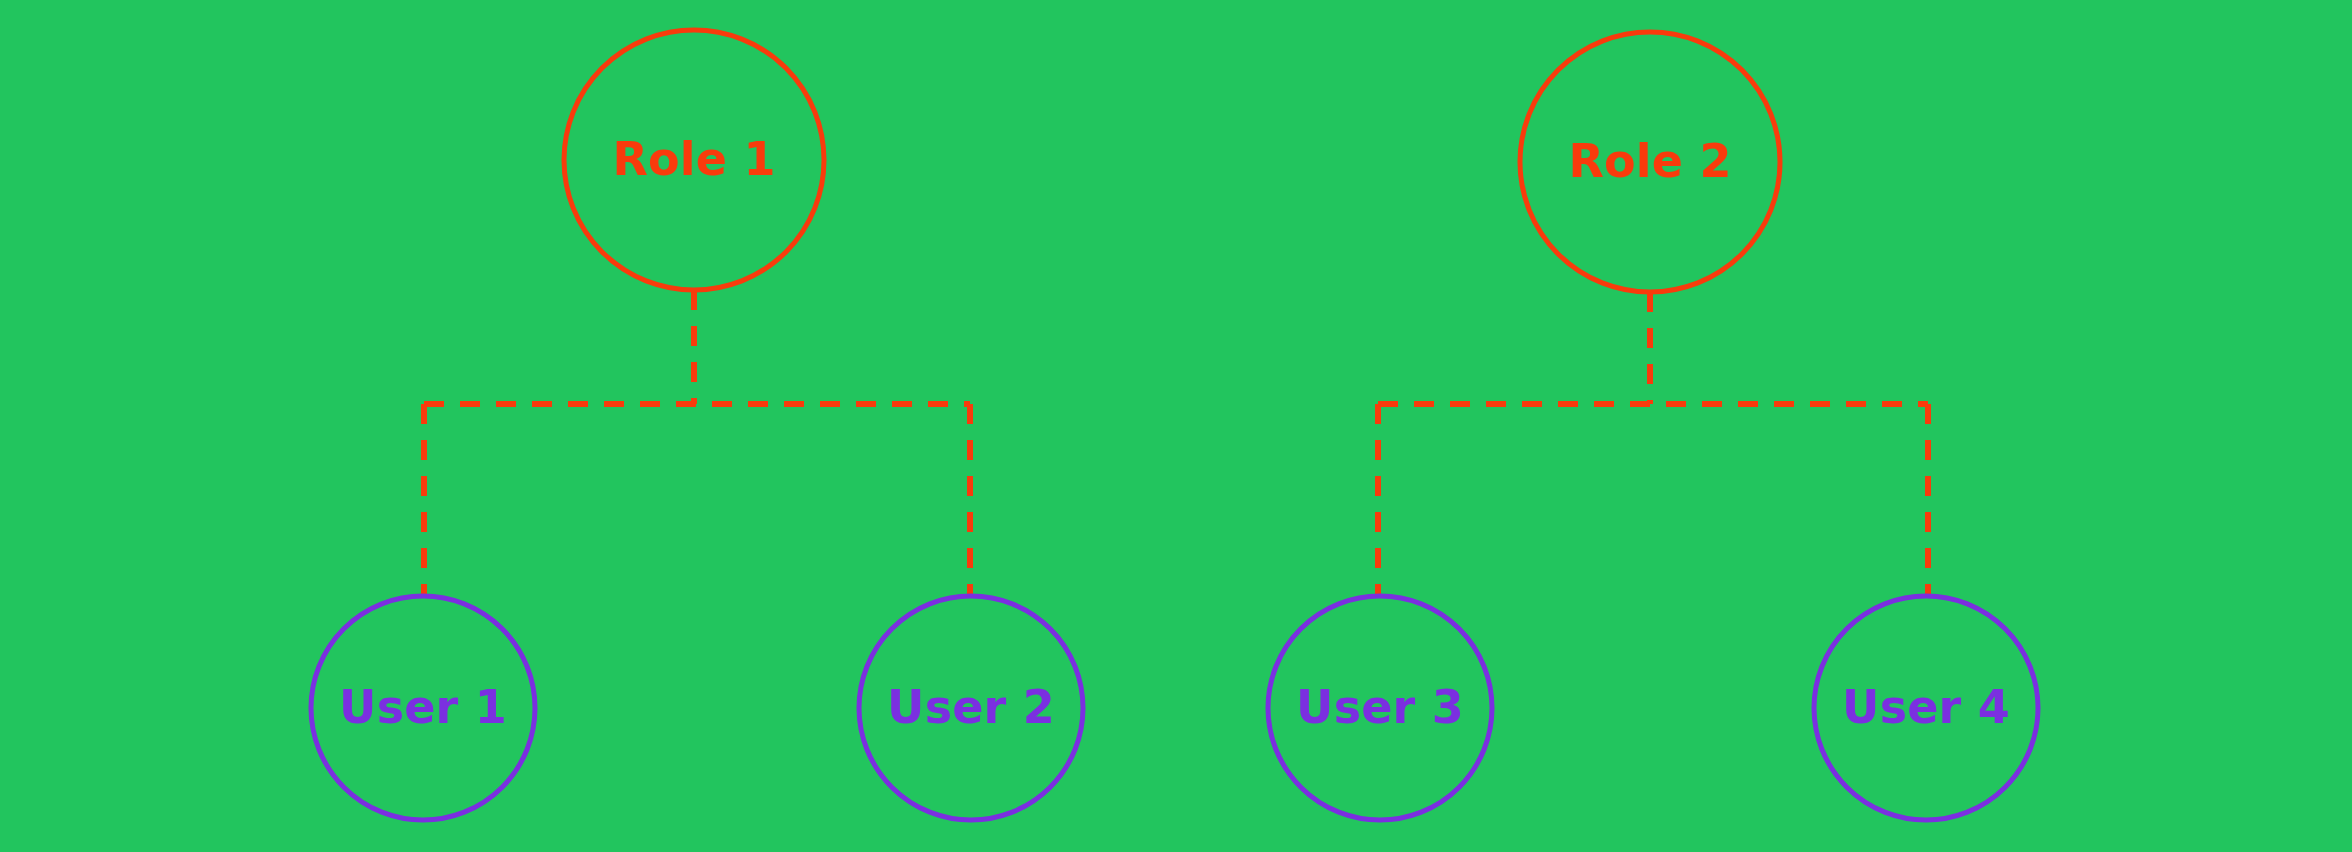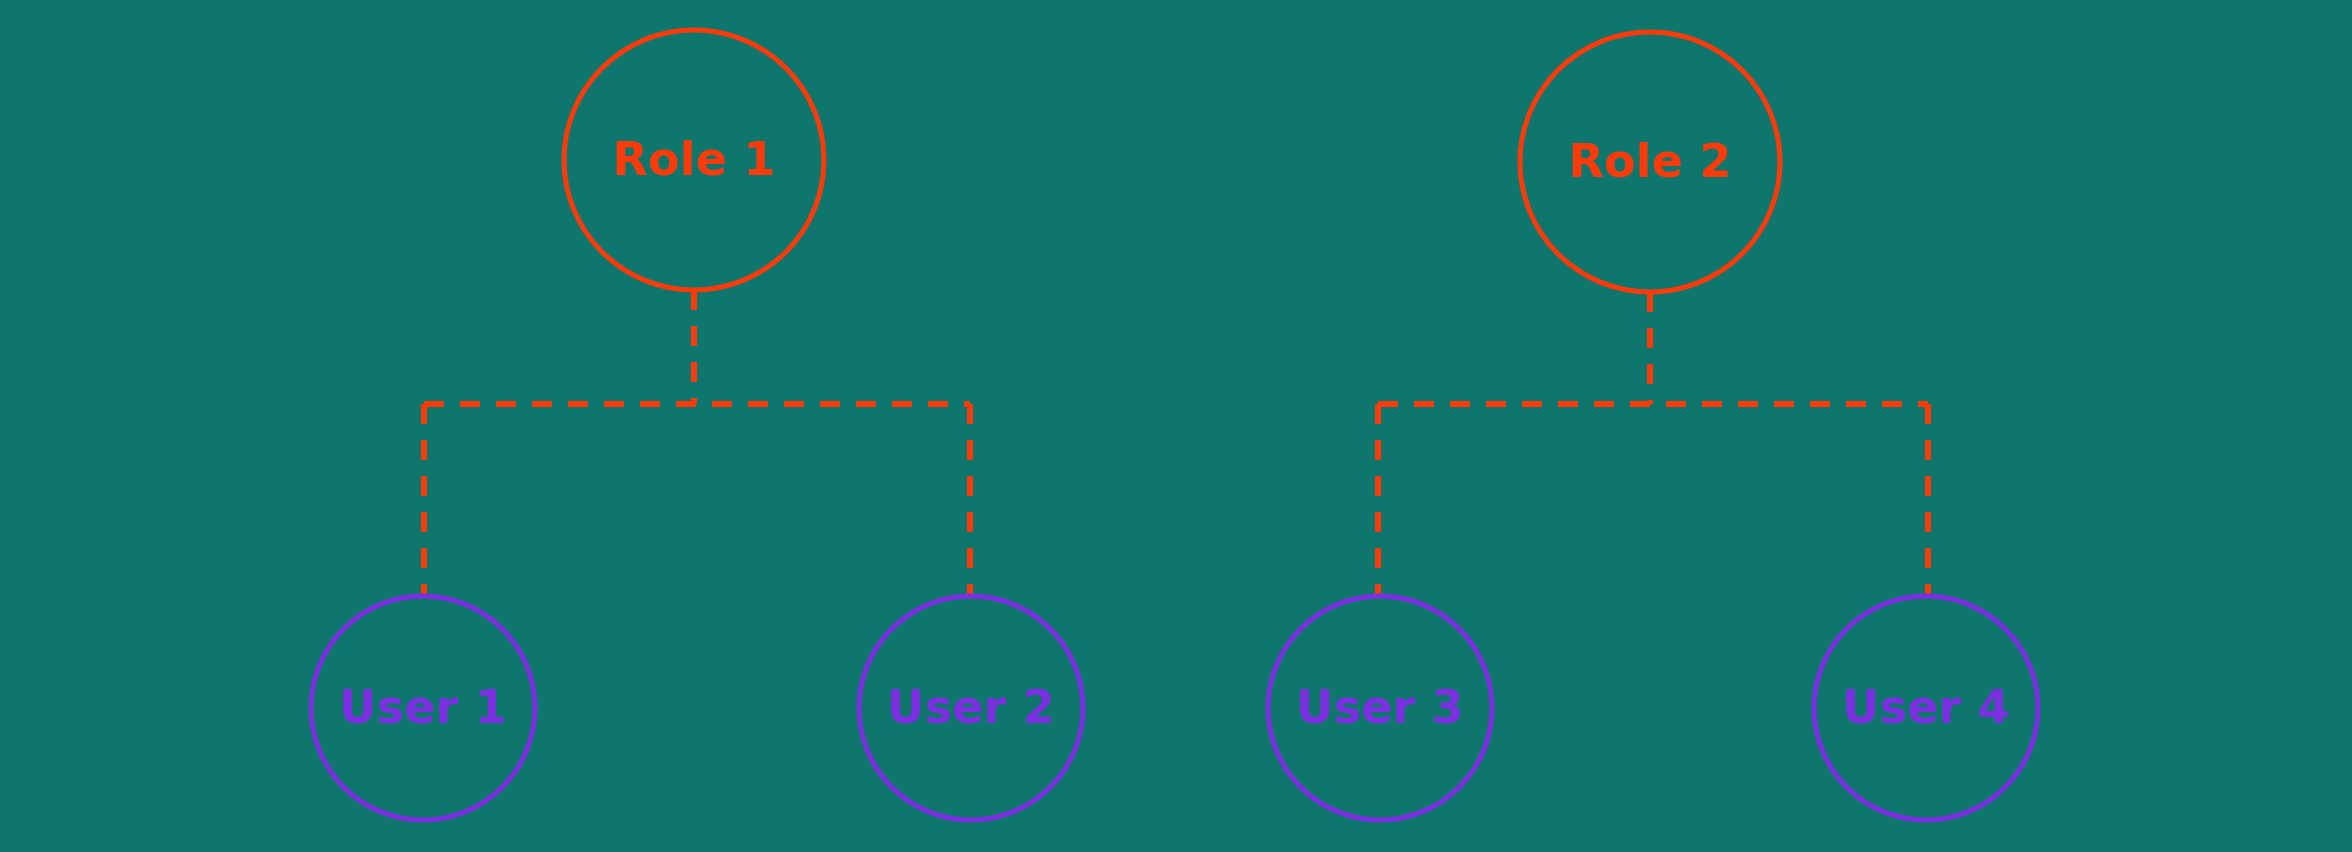--- a/index.html
+++ b/index.html
@@ -50,21 +50,21 @@
     fill: none;
     stroke: #f93b0c;
     stroke-width: 6;
     stroke-dasharray: 20 16;
     stroke-linecap: butt;
   }
 </style>
 </head>
 <body>
 
-<div id="diagram-root" style="background: #0f766e;">
+<div id="diagram-root" style="background: #22c55e;">
   <svg id="diagram-svg" viewBox="0 0 2352 852" xmlns="http://www.w3.org/2000/svg">
 
     <g>
       <path class="connector" d="M 694 290 L 694 404" stroke="#f93b0c"></path>
       <path class="connector" d="M 424 404 L 970 404" stroke="#f93b0c"></path>
       <path class="connector" d="M 424 404 L 424 596" stroke="#f93b0c"></path>
       <path class="connector" d="M 970 404 L 970 596" stroke="#f93b0c"></path>
 
       <path class="connector" d="M 1650 292 L 1650 404" stroke="#f93b0c"></path>
       <path class="connector" d="M 1378 404 L 1928 404" stroke="#f93b0c"></path>

